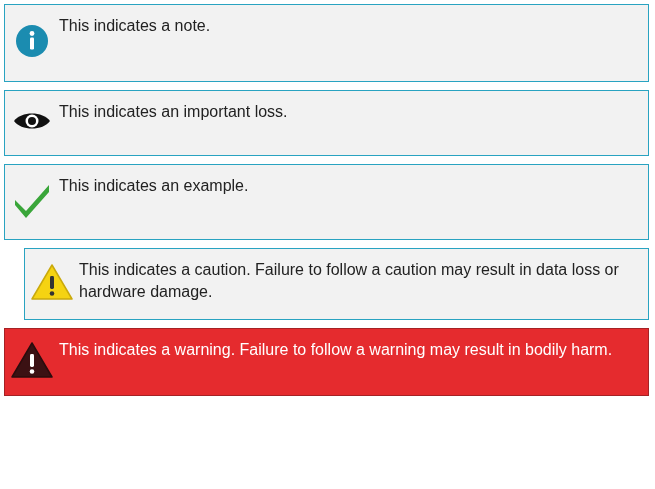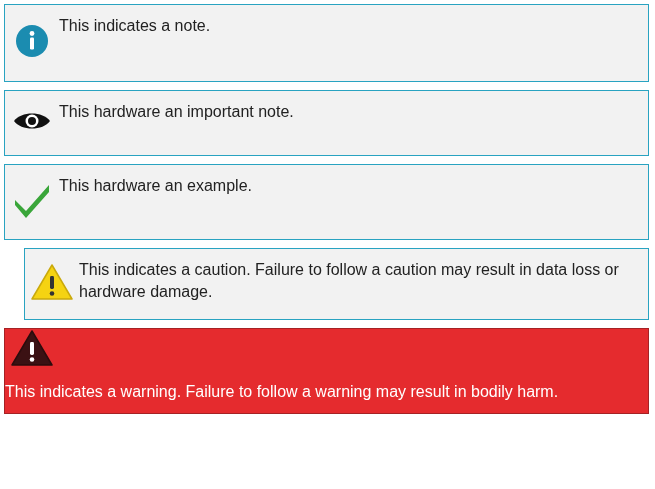--- a/index.html
+++ b/index.html
@@ -53,21 +53,21 @@
   }
   
   .ico {
     display: block;
   }
   .note-box { min-height: 78px; }
   .important-box { min-height: 66px; }
   .hint-box { min-height: 74px; }
   .example-box { min-height: 76px; }
   .caution-box { min-height: 72px; margin-left: 20px; }
-  .warning-box { min-height: 68px; flex-direction: column; }
+  .warning-box { min-height: 68px; }
 </style>
 </head>
 <body>
 
 <div class="page">
 
   <div class="callout note-box">
     <div class="icon-cell">
       <span class="ico">
         <svg width="40" height="40" viewBox="0 0 40 40">
@@ -83,33 +83,33 @@
   <div class="callout important-box">
     <div class="icon-cell">
       <span class="ico">
         <svg width="44" height="32" viewBox="0 0 44 32">
           <path d="M4 16 C11 6, 33 6, 40 16 C33 26, 11 26, 4 16 Z" fill="#111111"></path>
           <circle cx="22" cy="16" r="6.5" fill="#ffffff"></circle>
           <circle cx="22" cy="16" r="4" fill="#111111"></circle>
         </svg>
       </span>
     </div>
-    <div class="text-cell">This hardware an important note.</div>
+    <div class="text-cell">This indicates an important loss.</div>
   </div>
 
 
   <div class="callout example-box">
     <div class="icon-cell">
       <span class="ico">
         <svg width="44" height="40" viewBox="0 0 44 40">
           <path d="M5 20 L16 31 L39 5 L39 12 L16 38 L5 25 Z" fill="#3aa63a"></path>
         </svg>
       </span>
     </div>
-    <div class="text-cell">This hardware an example.</div>
+    <div class="text-cell">This indicates an example.</div>
   </div>
 
   <div class="callout caution-box">
     <div class="icon-cell">
       <span class="ico">
         <svg width="42" height="38" viewBox="0 0 42 38">
           <path d="M21 2 L41 36 L1 36 Z" fill="#f5d312" stroke="#c9a90c" stroke-width="1.5" stroke-linejoin="round"></path>
           <rect x="19" y="13" width="4" height="13" rx="1.4" fill="#333333"></rect>
           <circle cx="21" cy="30.5" r="2.3" fill="#333333"></circle>
         </svg>

